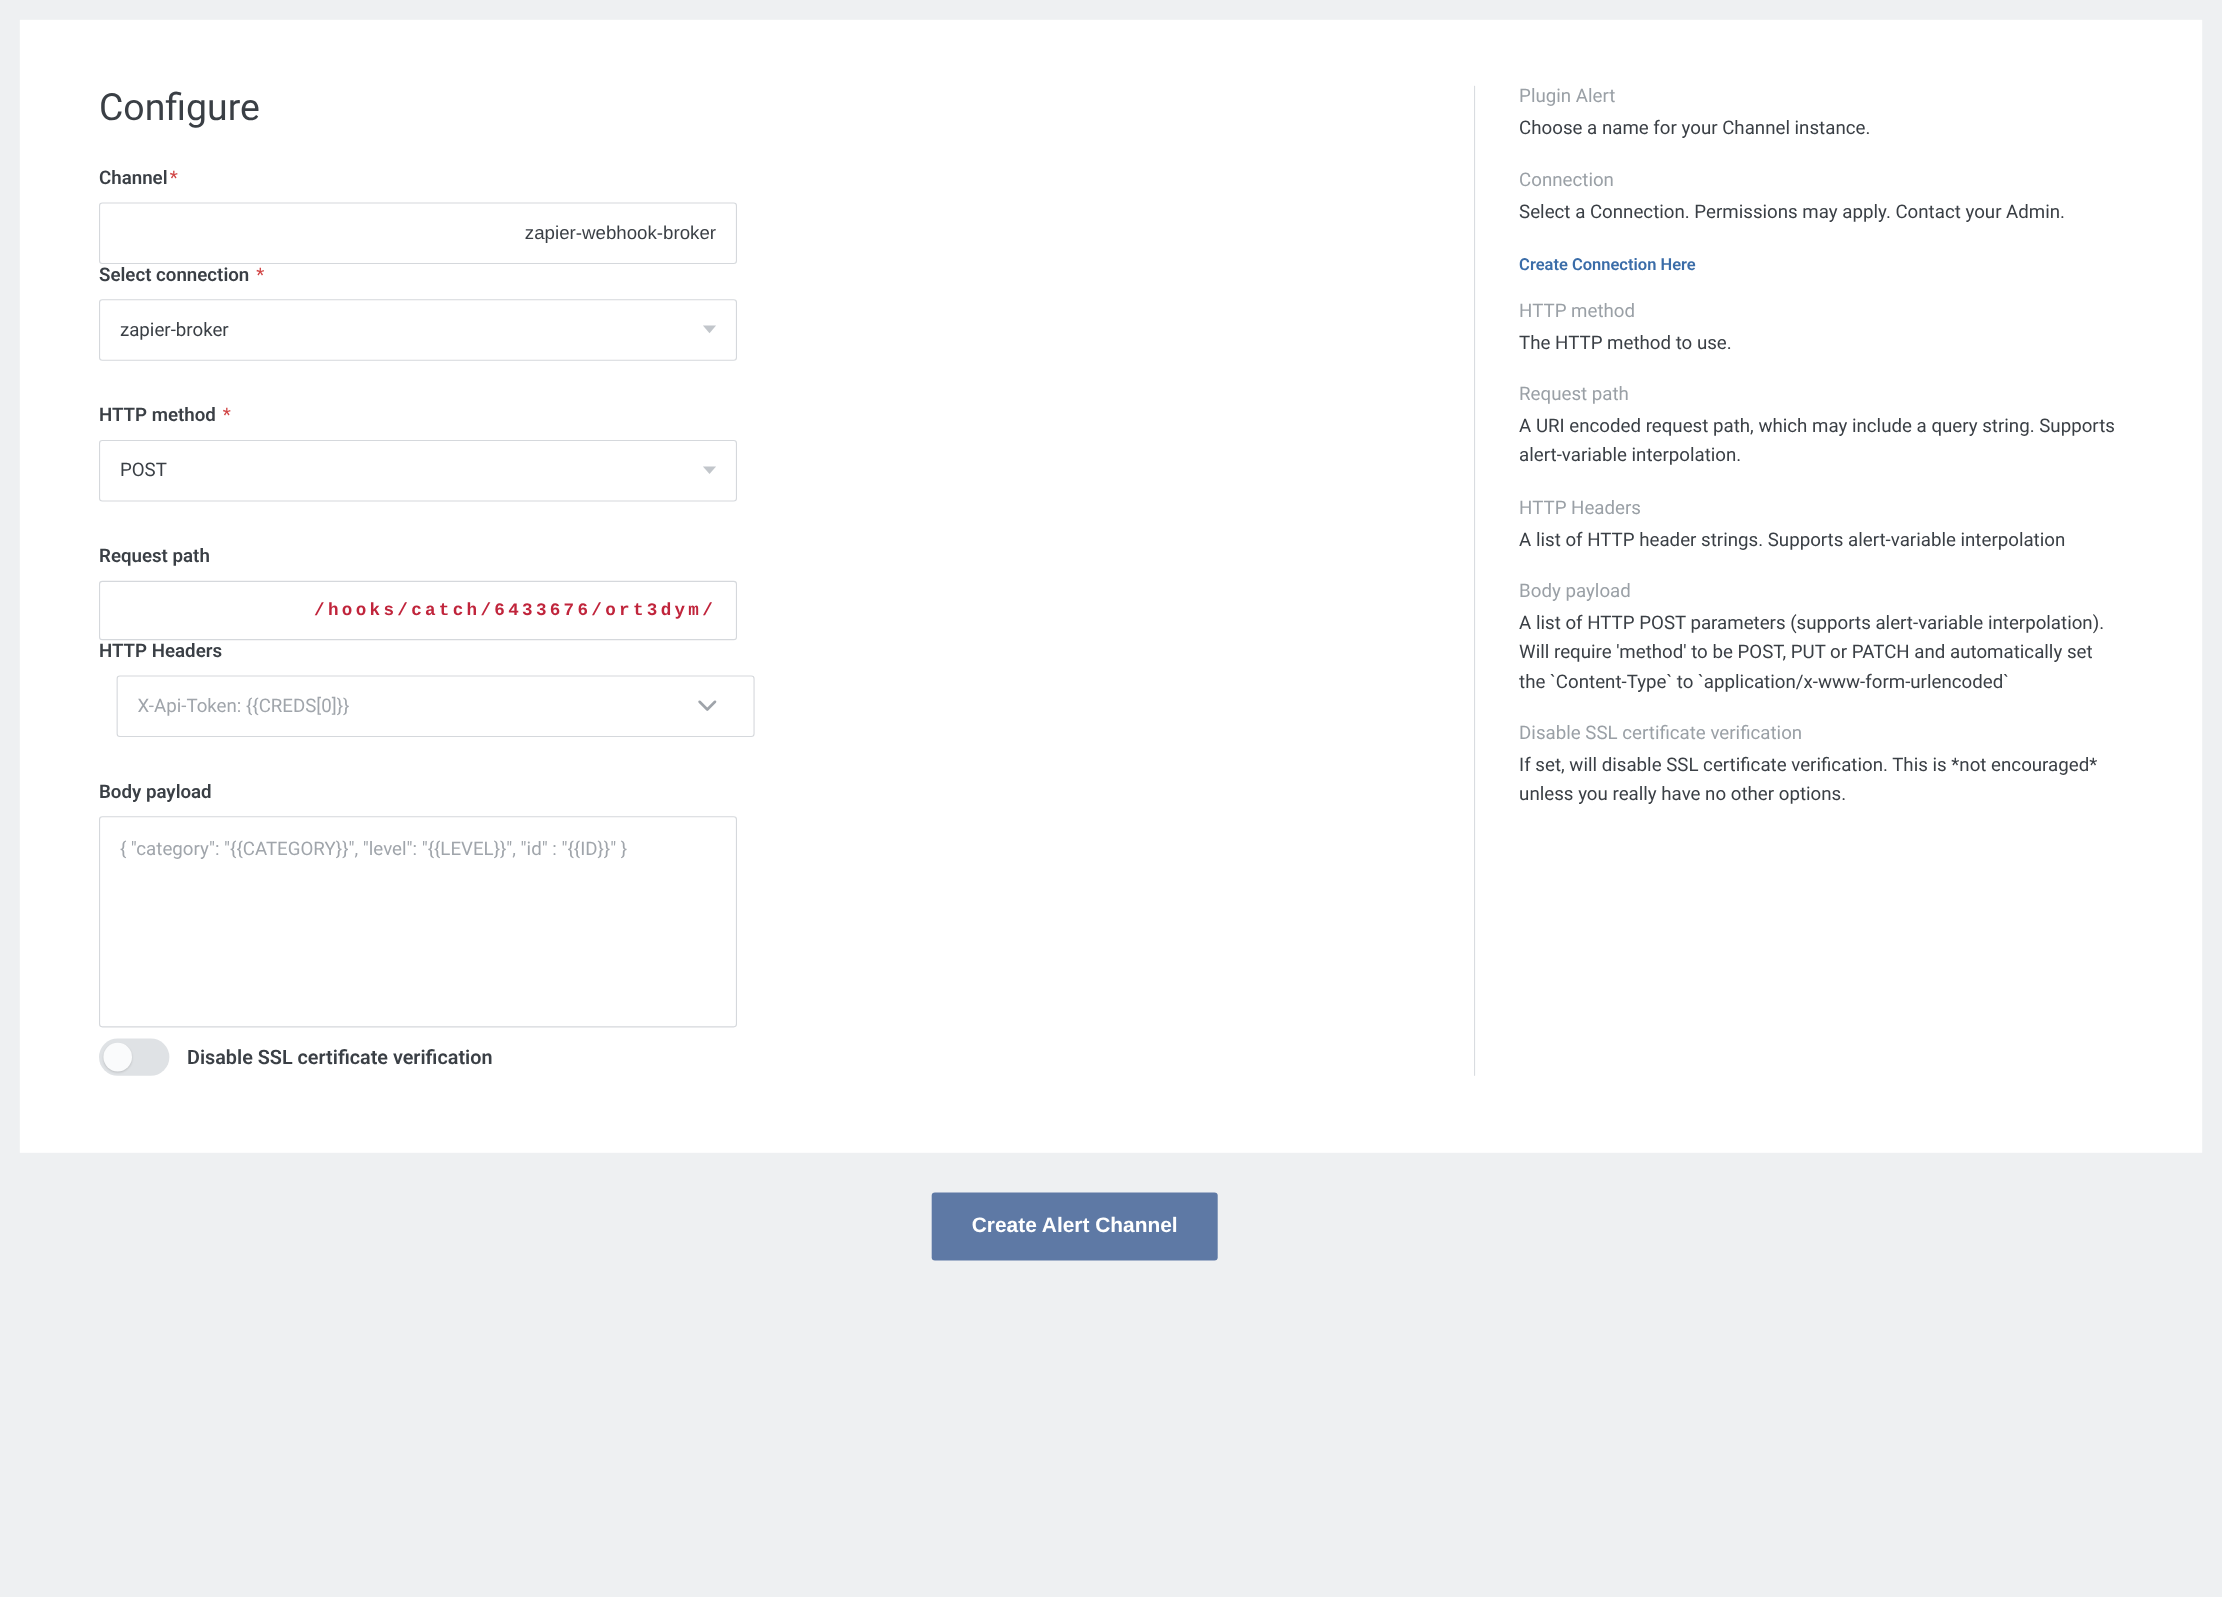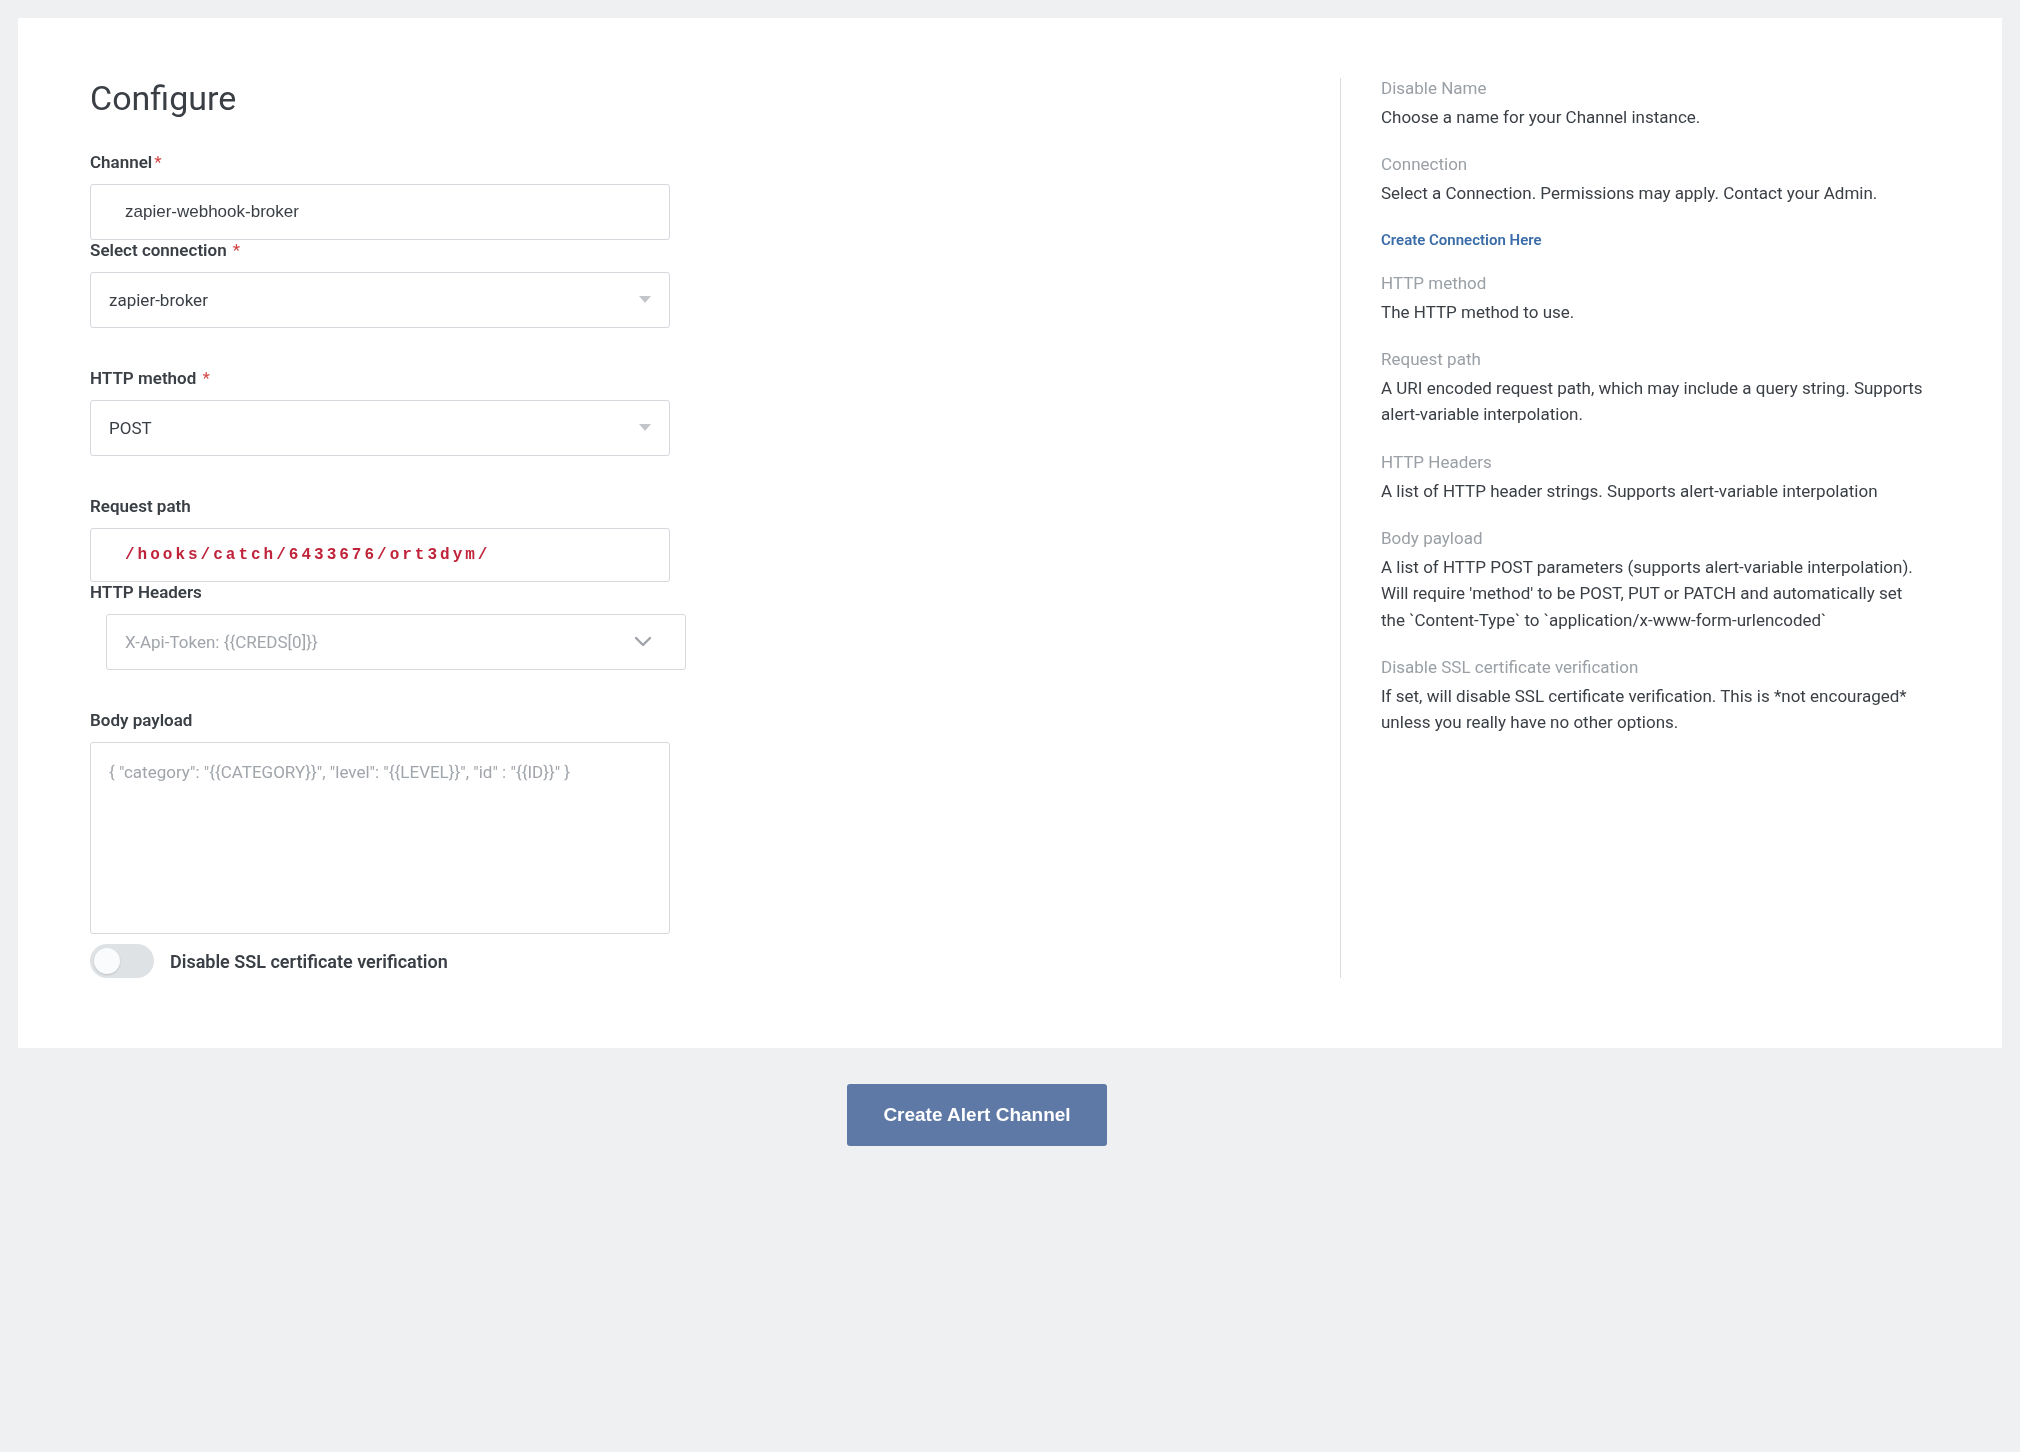--- a/index.html
+++ b/index.html
@@ -51,25 +51,26 @@
   .req {
     color: #d14545;
     font-weight: 400;
     margin-left: 2px;
   }
   .text-input {
     width: 100%;
     height: 56px;
     border: 1px solid #d5d8dc;
     border-radius: 3px;
-    padding: 0 34px;
+    padding: 0 18px;
     font-size: 17px;
     color: #3a3f45;
     background: #fff;
     outline: none;
+    text-align: right;
   }
   .text-input.mono-red {
     font-family: Menlo, Consolas, "Courier New", monospace;
     color: #c0243b;
     font-weight: 600;
     letter-spacing: 3px;
     font-size: 16px;
     height: 54px;
   }
   .select-wrap {
@@ -259,21 +260,21 @@
         </div>
         <span class="toggle-label">Disable SSL certificate verification</span>
       </div>
     </div>
 
     <div class="spacer-col"></div>
 
     <div class="help-col">
 
       <div class="help-section">
-        <div class="help-title">Disable Name</div>
+        <div class="help-title">Plugin Alert</div>
         <div class="help-body">Choose a name for your Channel instance.</div>
       </div>
 
       <div class="help-section">
         <div class="help-title">Connection</div>
         <div class="help-body">Select a Connection. Permissions may apply. Contact your Admin.</div>
         <span class="link">Create Connection Here</span>
       </div>
 
       <div class="help-section">

